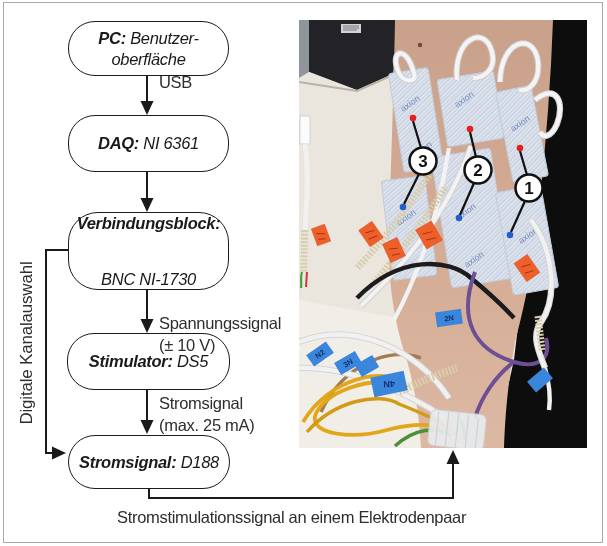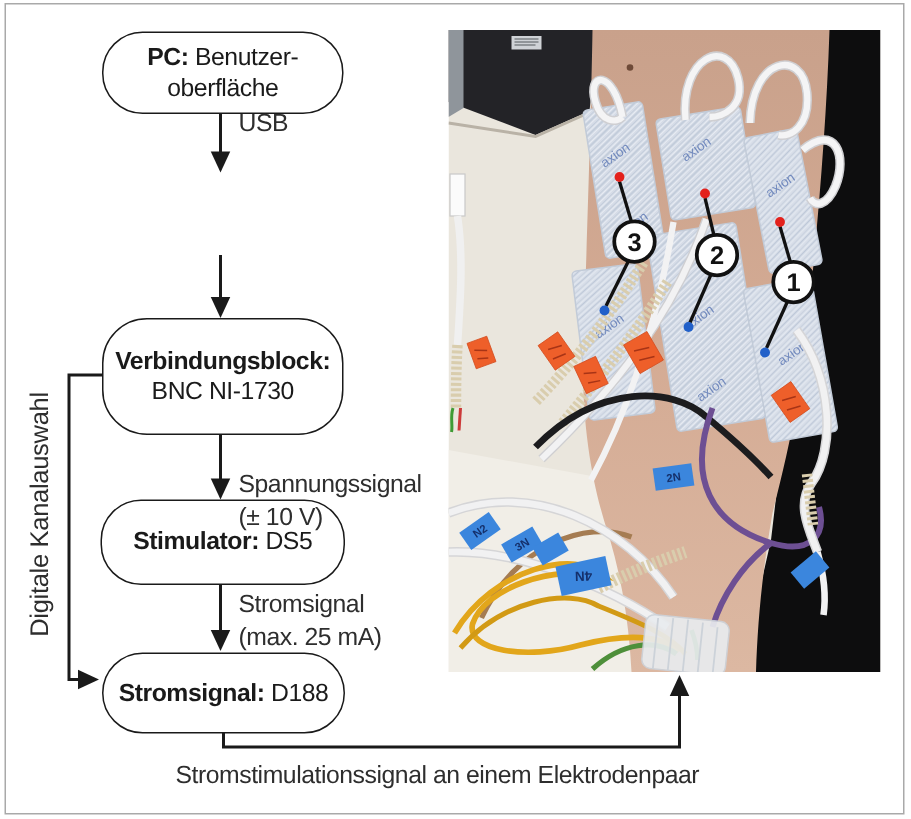--- a/index.html
+++ b/index.html
@@ -7,21 +7,21 @@
     position:relative;width:607px;height:546px;background:#fff;overflow:hidden;
     font-family:"Liberation Sans",sans-serif;color:#1a1a1a;
   }
   .frame{position:absolute;left:3px;top:2px;right:4px;bottom:3px;border:1.5px solid var(--frame_border,#a9a9a9);pointer-events:none;}
   svg{display:block;}
   .lines-svg{position:absolute;left:0;top:0;}
   
   .node{
     position:absolute;border:1.8px solid #1a1a1a;border-radius:27px;background:#fff;
     display:flex;flex-direction:column;align-items:center;justify-content:center;
-    font-size:16.5px;line-height:1.22;letter-spacing:-0.3px;text-align:center;
+    font-size:16.5px;line-height:1.22;letter-spacing:-0.3px;text-align:center;font-style:italic;
   }
   .node .b{font-weight:bold;}
   
   .elabel{
     position:absolute;font-size:16.5px;line-height:1.33;letter-spacing:-0.3px;color:#2e2e2e;white-space:nowrap;
   }
   .side-label{
     position:absolute;left:-82px;top:332px;width:220px;height:22px;
     transform:rotate(-90deg);transform-origin:center;
     font-size:17px;text-align:center;color:#2e2e2e;letter-spacing:-0.2px;white-space:nowrap;
@@ -54,21 +54,24 @@
       <polygon points="147,434 140.5,420 153.5,420"></polygon>
       <polygon points="66,453 52,446.5 52,459.5"></polygon>
       <polygon points="453,450 446.5,464 459.5,464"></polygon>
     </g>
   </svg>
 
   <div class="node" style="left:68px;top:21px;width:159px;height:53px;">
     <div><span class="b">PC:</span> <span>Benutzer-</span></div>
     <div>oberfläche</div>
   </div>
-  <div class="node" style="left:68px;top:212px;width:159px;height:76px;border-radius:30px;">
+  <div class="node" style="left:68px;top:115px;width:159px;height:55px;">
+    <div><span class="b">DAQ:</span> <span>NI 6361</span></div>
+  </div>
+  <div class="node" style="left:68px;top:212px;width:159px;height:76px;border-radius:30px;justify-content:space-between;">
     <div class="b">Verbindungsblock:</div>
     <div>BNC NI-1730</div>
   </div>
   <div class="node" style="left:67px;top:333px;width:161px;height:55px;">
     <div><span class="b">Stimulator:</span> <span>DS5</span></div>
   </div>
   <div class="node" style="left:68px;top:435px;width:160px;height:52px;">
     <div><span class="b">Stromsignal:</span> <span>D188</span></div>
   </div>
 

